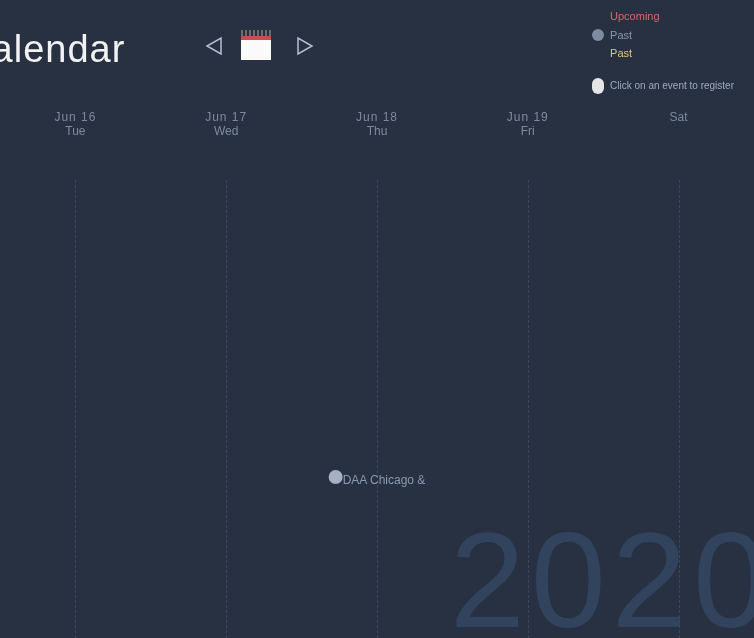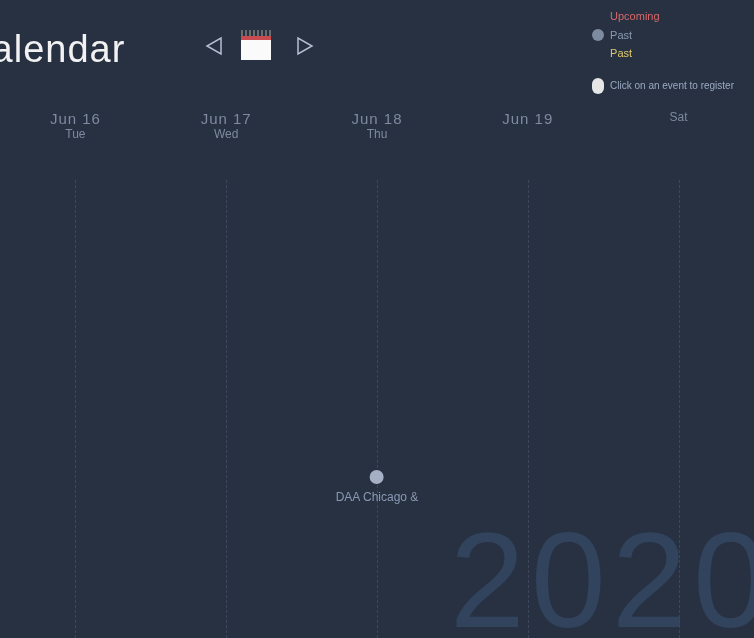--- a/index.html
+++ b/index.html
@@ -110,21 +110,21 @@
     bottom: 0;
     display: flex;
   }
   .day {
     flex: 1 1 0;
     position: relative;
     text-align: center;
   }
   .day-date {
     color: #7e8aa0;
-    font-size: 15px;
+    font-size: 12px;
     letter-spacing: 1px;
   }
   .day-dow {
     margin-top: 0;
     color: #7e8aa0;
     font-size: 12px;
   }
   .day .vline {
     position: absolute;
     top: 70px;
@@ -133,21 +133,21 @@
     width: 0;
     border-left: 1px dashed #3d475b;
   }
 
   
   .event {
     position: absolute;
     left: 50%;
     transform: translateX(-50%);
     display: flex;
-    flex-direction: column;
+    flex-direction: row;
     align-items: center;
     cursor: pointer;
   }
   .event-dot {
     width: 14px; height: 14px; border-radius: 50%;
     background: #a6b0c4;
     margin-bottom: 6px;
   }
   .event-title {
     font-size: 12px;
@@ -231,19 +231,20 @@
     <div class="day-date">Jun 18</div>
     <div class="day-dow">Thu</div>
     <div class="vline"></div>
     <div class="event" style="top:360px">
       <div class="event-dot"></div>
       <div class="event-title">DAA Chicago &amp;</div>
     </div>
   </div>
   <div class="day">
     <div class="day-date">Jun 19</div>
+    <div class="day-dow">Fri</div>
     <div class="vline"></div>
   </div>
   <div class="day">
     <div class="day-dow">Sat</div>
     <div class="vline"></div>
   </div>
 </div>
 
 </body></html>

